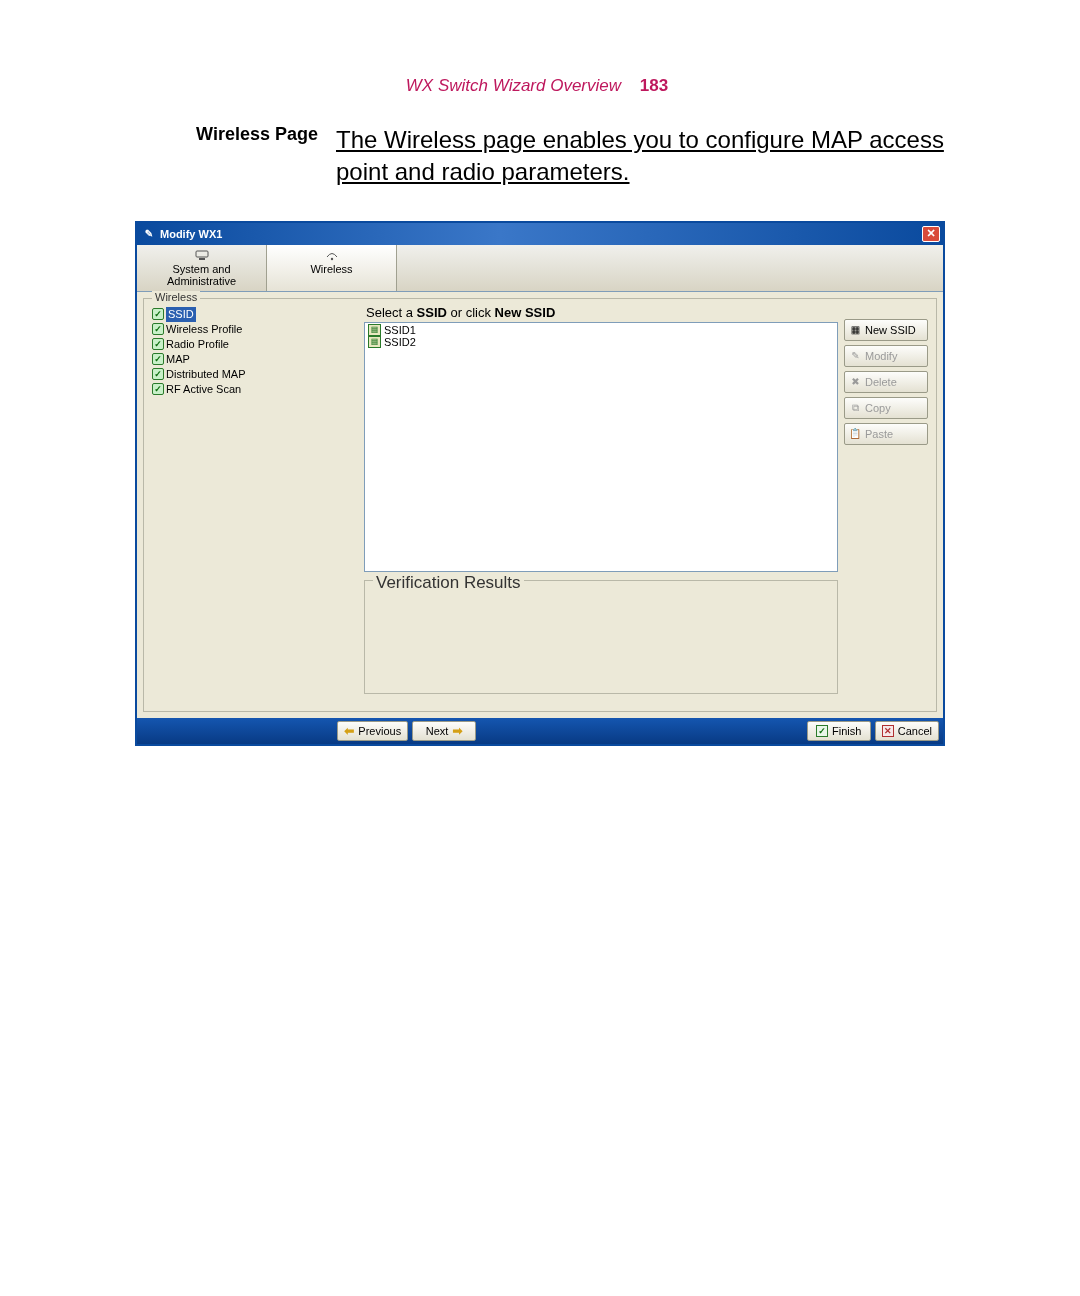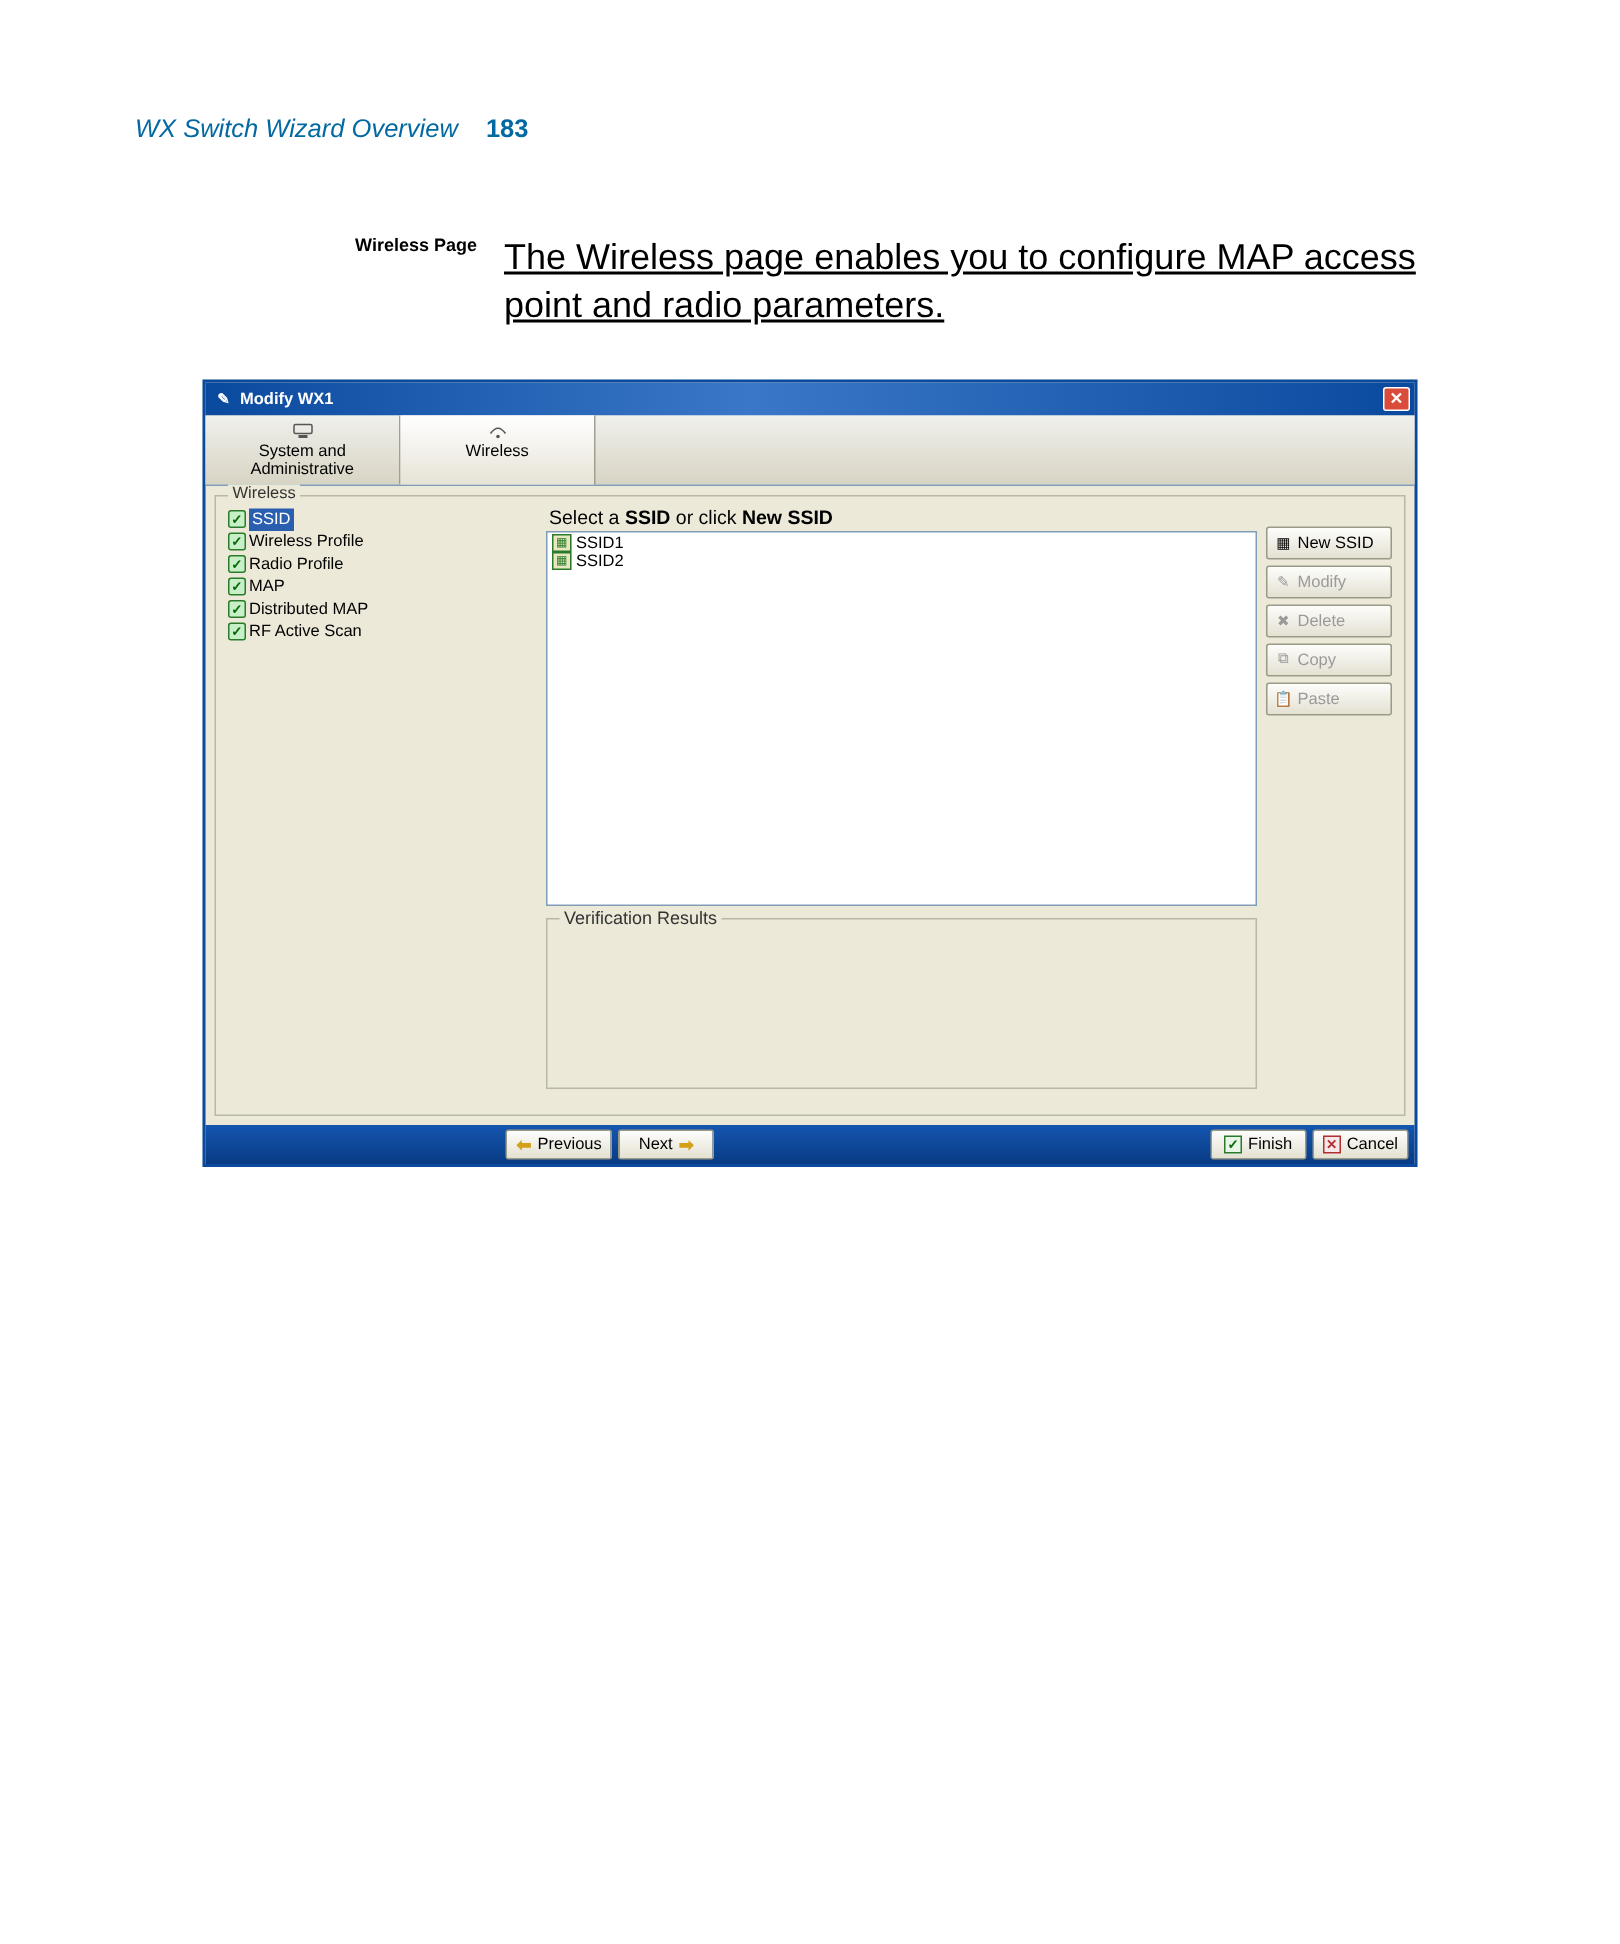--- a/index.html
+++ b/index.html
@@ -8,42 +8,42 @@
     font-family: "Segoe UI", Tahoma, Arial, sans-serif;
     font-size: 14px;
     color: #000;
     width: 1080px;
   }
   .page {
     width: 1080px;
     padding: 76px 90px 60px 90px;
   }
   .header-line {
-    text-align: left;
+    text-align: center;
     font-style: italic;
     font-family: "Segoe UI", "Frutiger", Arial, sans-serif;
     font-size: 17px;
-    color: #0369a1;
-    margin-bottom: 60px;
+    color: #be185d;
+    margin-bottom: 28px;
     padding-right: 6px;
   }
   .header-line .pagenum {
     font-style: normal;
     font-weight: bold;
     margin-left: 14px;
   }
   .intro-row {
     display: flex;
     margin-bottom: 32px;
     padding-left: 86px;
   }
   .intro-left {
     width: 160px;
     font-weight: bold;
-    font-size: 12px;
+    font-size: 18px;
     font-family: "Segoe UI", Arial, sans-serif;
     text-align: right;
     padding-right: 18px;
   }
   .intro-right {
     flex: 1;
     font-size: 24px;
     line-height: 1.35;
     font-family: "Segoe UI", Arial, sans-serif;
     text-decoration: underline;
@@ -203,21 +203,21 @@
     border: 1px solid #b9b8a8;
     background: #ece9d8;
     position: relative;
     height: 114px;
   }
   .verify-legend {
     position: absolute;
     top: -8px; left: 8px;
     background: #ece9d8;
     padding: 0 3px;
-    font-size: 12px;
+    font-size: 17px;
     color: #333;
   }
 
   .right-col {
     width: 88px;
     padding: 14px 2px 0 2px;
     display: flex;
     flex-direction: column;
     gap: 4px;
   }

